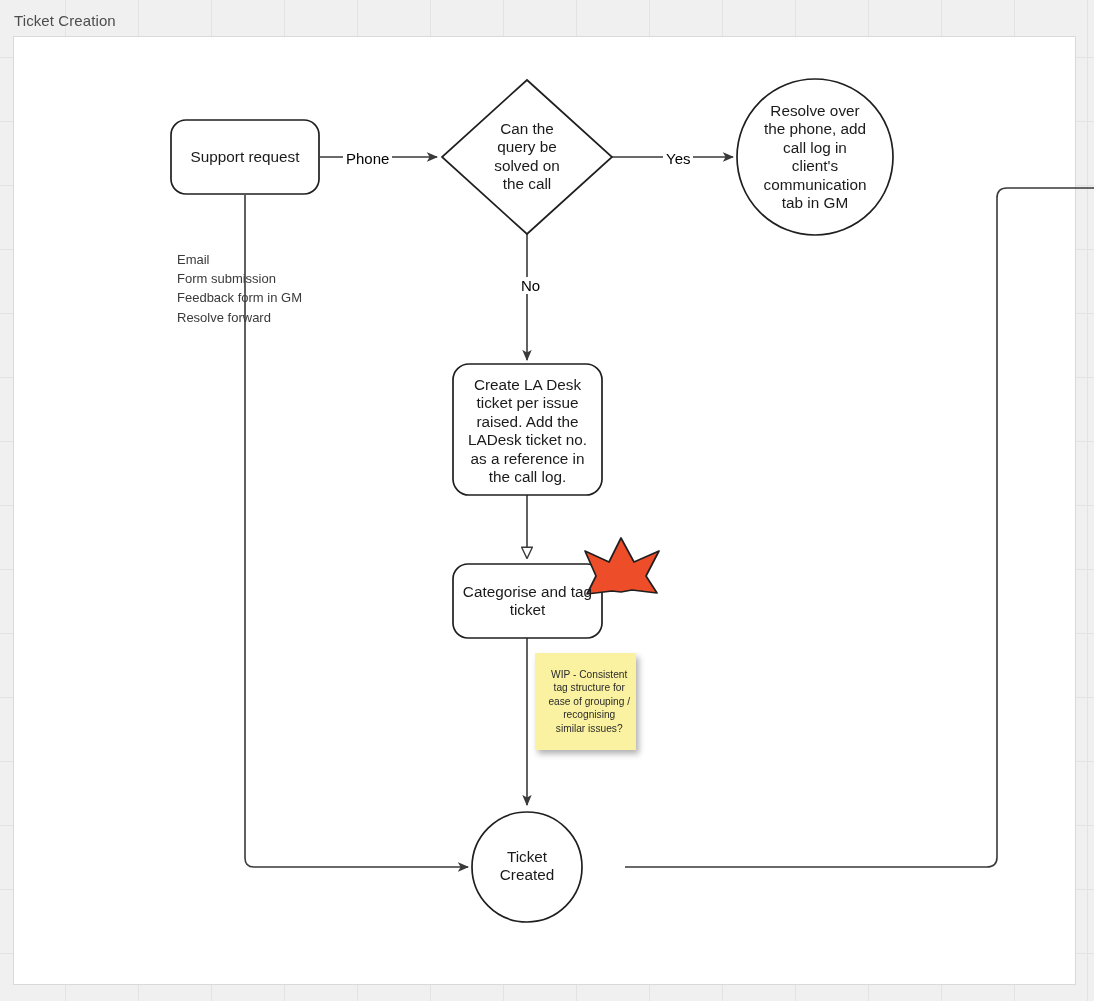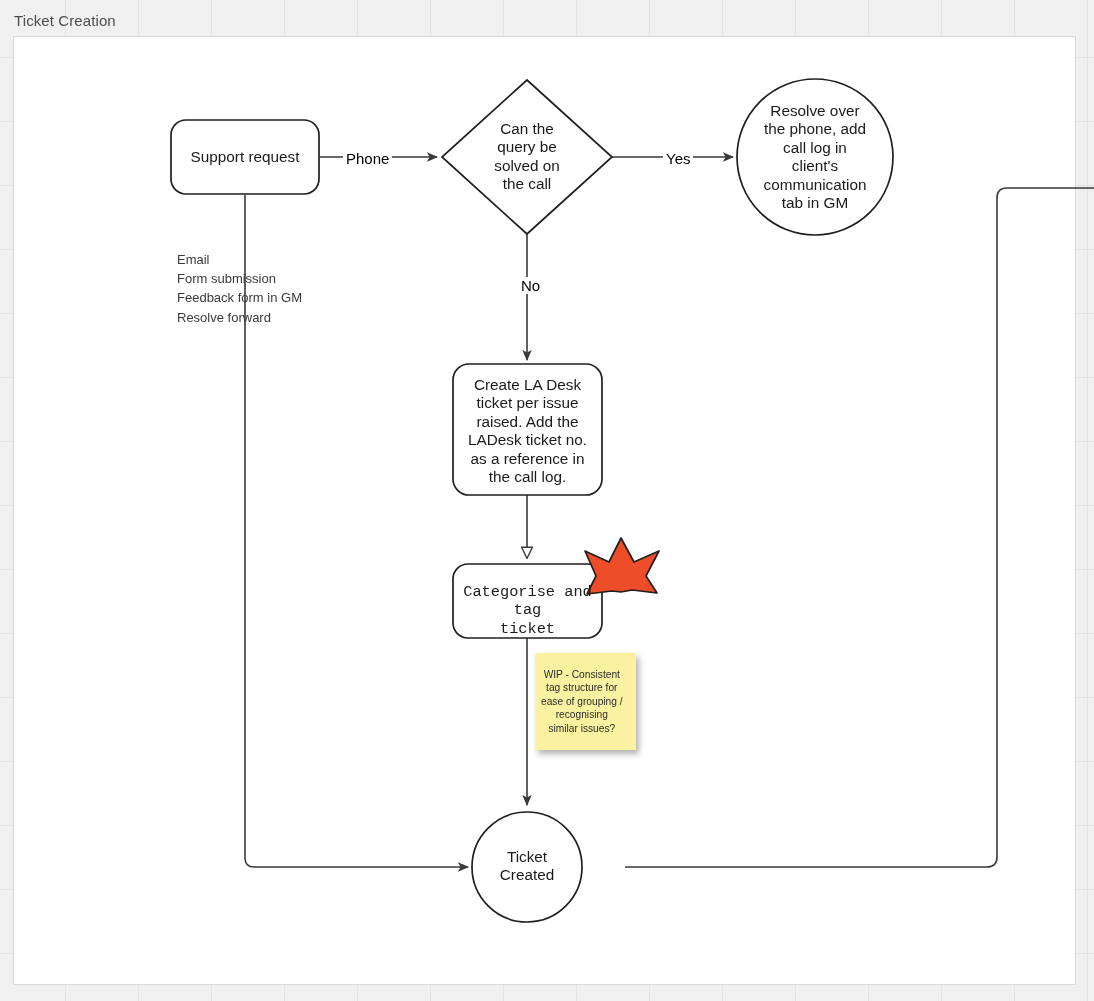--- a/index.html
+++ b/index.html
@@ -104,21 +104,21 @@
     position: absolute;
     left: 535px;
     top: 653px;
     width: 101px;
     height: 97px;
     background: #faf2a0;
     z-index: 5;
     box-shadow: 3px 4px 6px rgba(0,0,0,0.30);
     display: flex;
     align-items: center;
-    justify-content: flex-start;
+    justify-content: flex-end;
     box-sizing: border-box;
     padding: 4px 6px;
   }
   #sticky-note .sticky-text {
     font-size: 10.2px;
     line-height: 13.6px;
     color: #2b2b2b;
     text-align: center;
     white-space: pre-line;
   }
@@ -188,21 +188,21 @@
 communication
 tab in GM</div>
 
   <div class="node-text" style="left:450px; top:376px; width:155px;">Create LA Desk
 ticket per issue
 raised. Add the
 LADesk ticket no.
 as a reference in
 the call log.</div>
 
-  <div class="node-text" style="left:452px; top:583px; width:151px;font-family:Liberation Mono, monospace;">Categorise and tag
+  <div class="node-text" style="left:452px; top:583px; width:151px;">Categorise and tag
 ticket</div>
 
   <div class="node-text" style="left:472px; top:848px; width:110px;">Ticket
 Created</div>
 
   <div class="edge-label" style="left:343px; top:150px;">Phone</div>
 
   <div class="edge-label" style="left:639px; top:150px;margin-left:24px;">Yes</div>
 
   <div class="edge-label" style="left:518px; top:277px;">No</div>

